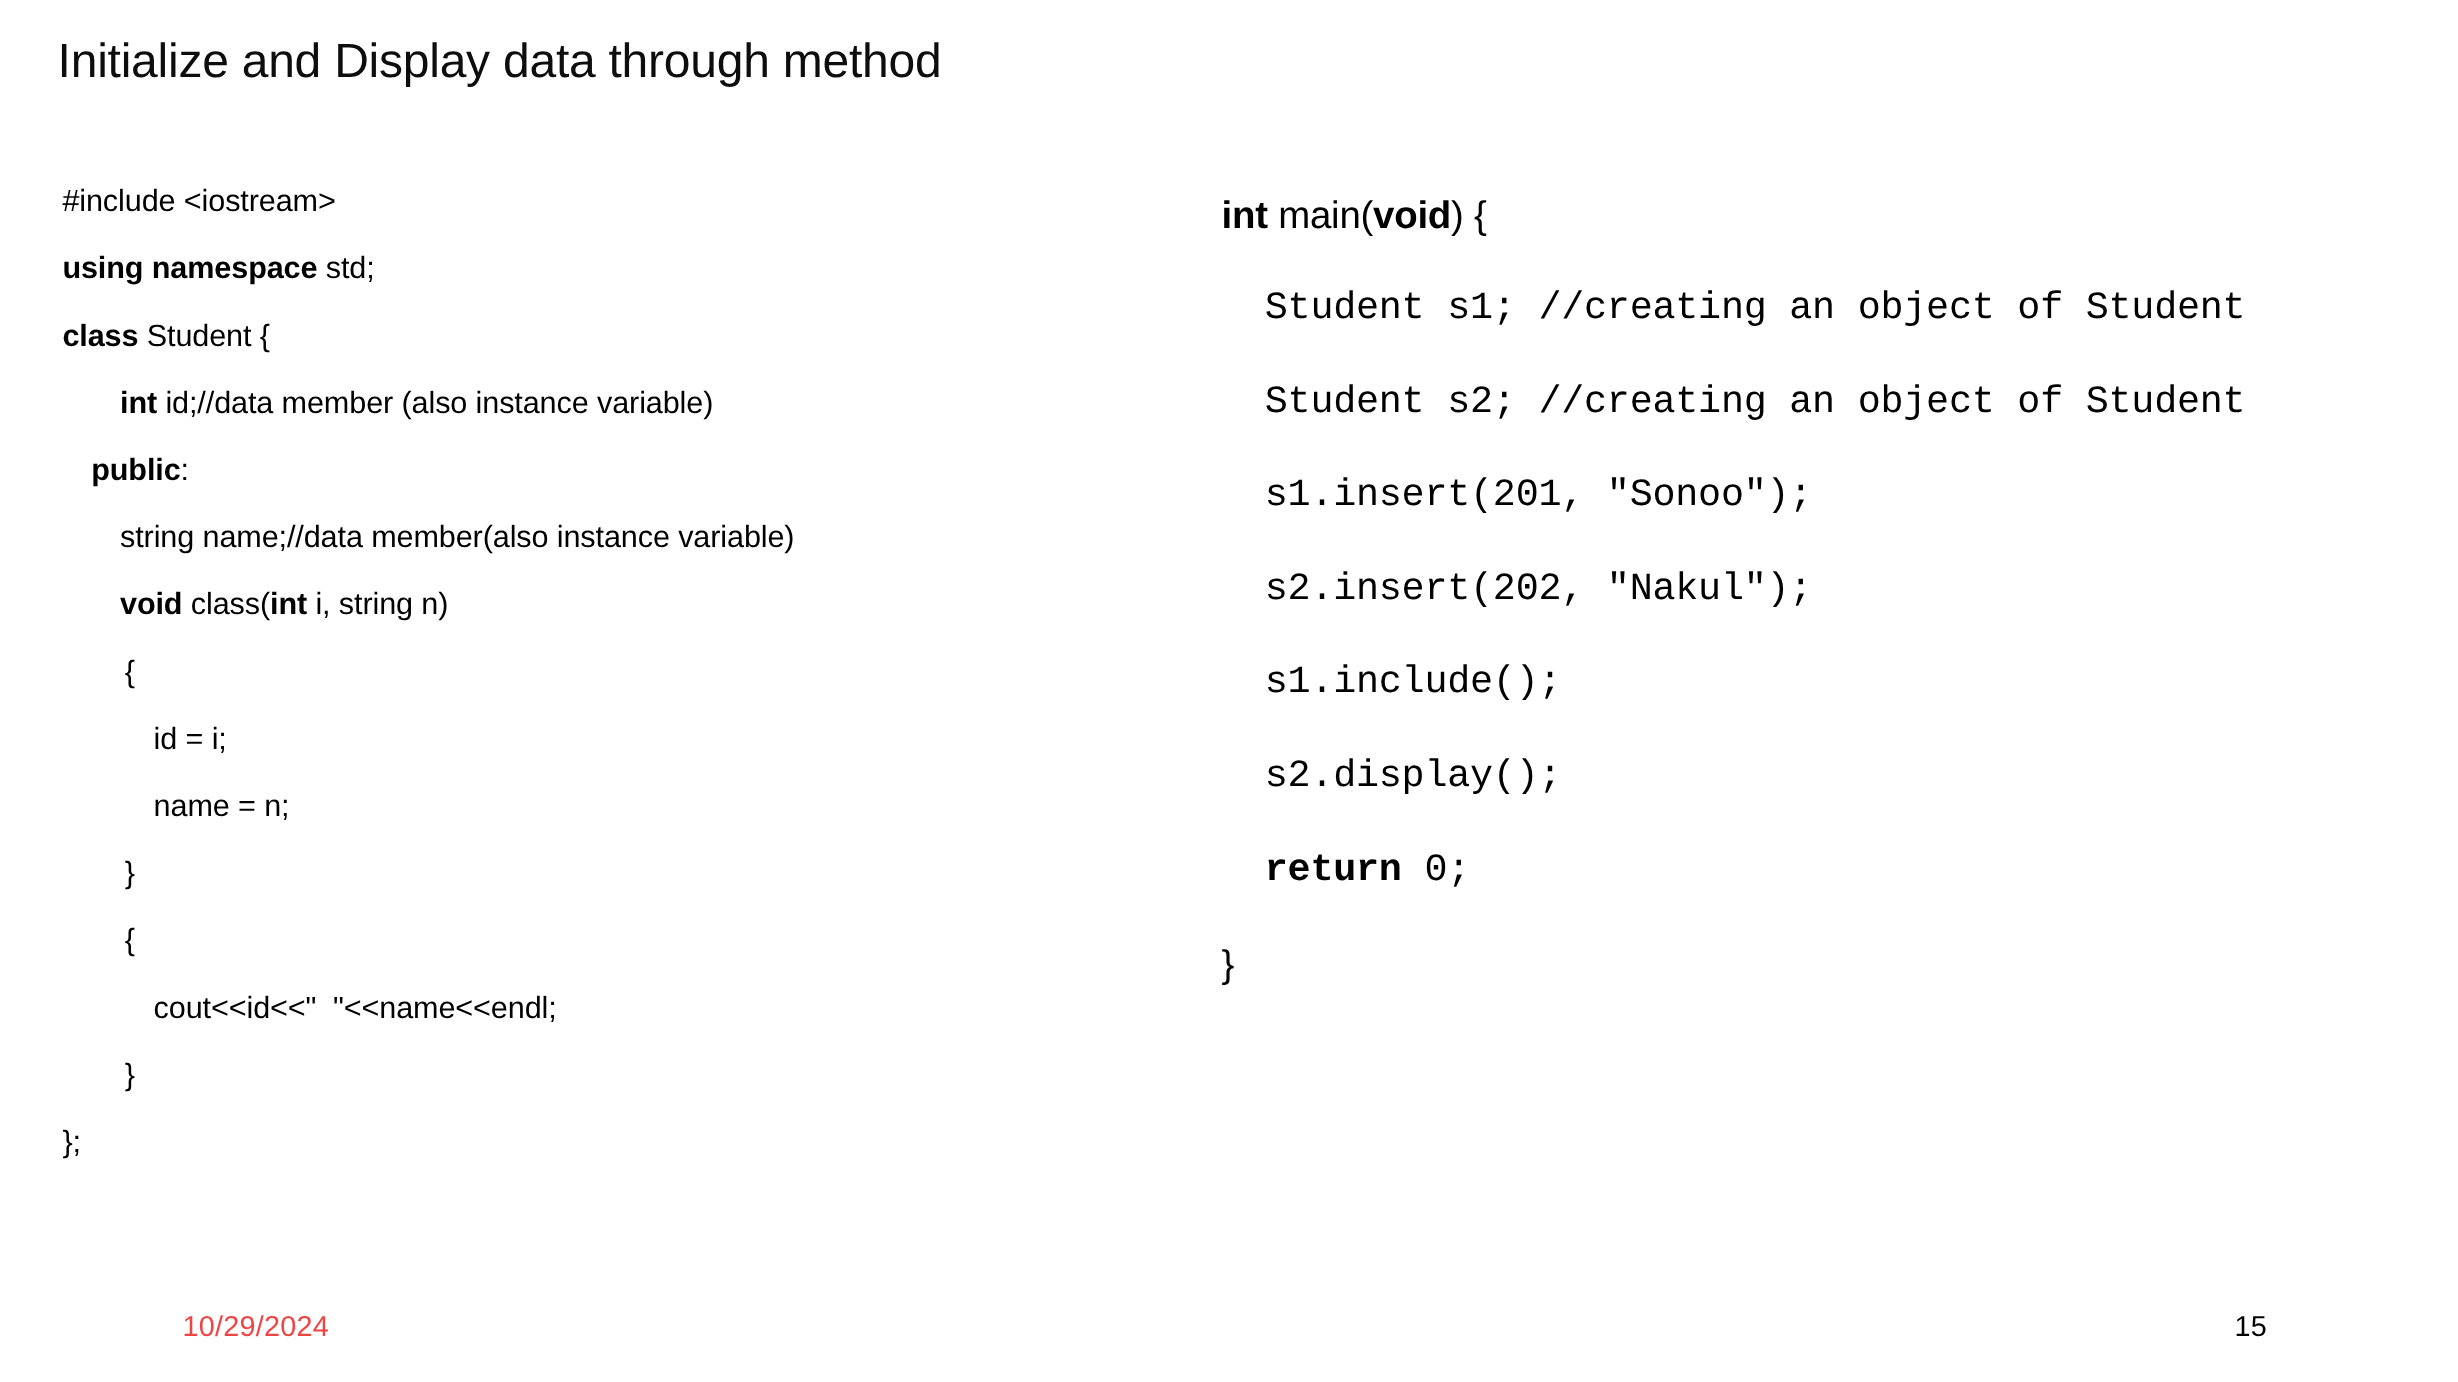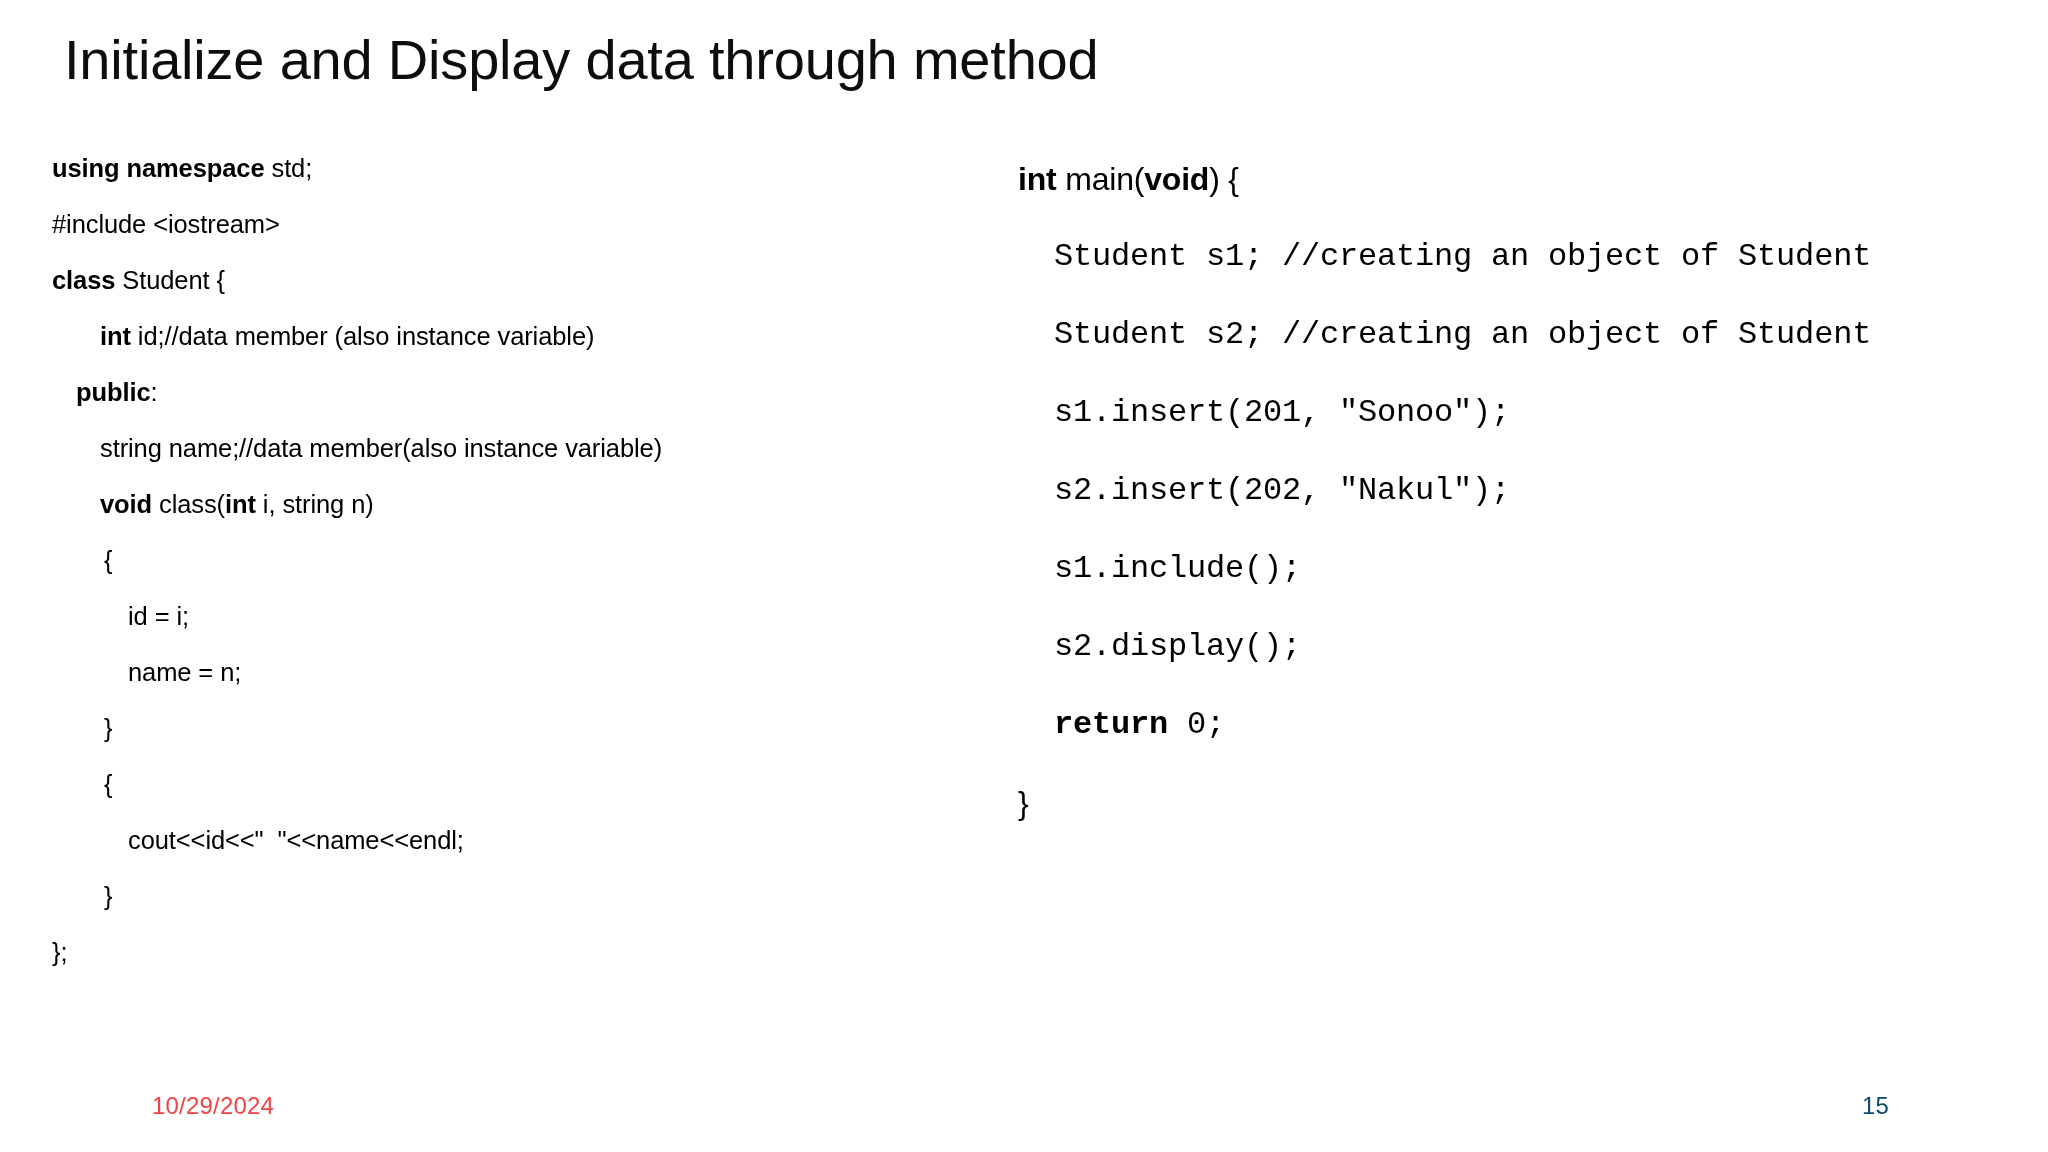--- a/index.html
+++ b/index.html
@@ -18,24 +18,24 @@
 
   #slide {
     position: absolute;
     inset: 0;
     background: #ffffff;
   }
 
   
   #slide-title {
     position: absolute;
-    left: 64px;
+    left: 48px;
     top: 28px;
     width: 1850px;
-    font-size: 56px;
+    font-size: 40px;
     font-weight: 400;
     letter-spacing: -0.2px;
     line-height: 1.15;
     color: #0d0d0d;
     white-space: nowrap;
   }
 
   
   #content {
     position: absolute;
@@ -93,36 +93,36 @@
     color: #ef4444;
     letter-spacing: 0.2px;
   }
   #footer-page {
     position: absolute;
     left: 1862px;
     top: 1092px;
     width: 80px;
     text-align: left;
     font-size: 24px;
-    color: #0c4a6e;
+    color: #000000;
     letter-spacing: 0.2px;
   }
 </style>
 </head>
 <body>
 
 <div id="slide">
 
   <div id="slide-title">Initialize and Display data through method</div>
 
   <div id="content">
 
     <div id="col-left" class="code-col">
+        <div class="code-line ind-0"><span>#include &lt;iostream&gt;</span></div>
         <div class="code-line ind-0"><b>using namespace</b><span> std;</span></div>
-        <div class="code-line ind-0"><span>#include &lt;iostream&gt;</span></div>
         <div class="code-line ind-0"><b>class</b><span> Student {</span></div>
         <div class="code-line ind-2"><b>int</b><span> id;//data member (also instance variable)</span></div>
         <div class="code-line ind-1"><b>public</b><span>:</span></div>
         <div class="code-line ind-2"><span>string name;//data member(also instance variable)</span></div>
         <div class="code-line ind-2"><b>void</b><span> class(</span><b>int</b><span> i, string n)</span></div>
         <div class="code-line ind-3"><span>{</span></div>
         <div class="code-line ind-4"><span>id = i;</span></div>
         <div class="code-line ind-4"><span>name = n;</span></div>
         <div class="code-line ind-3"><span>}</span></div>
         <div class="code-line ind-3"><span>{</span></div>

